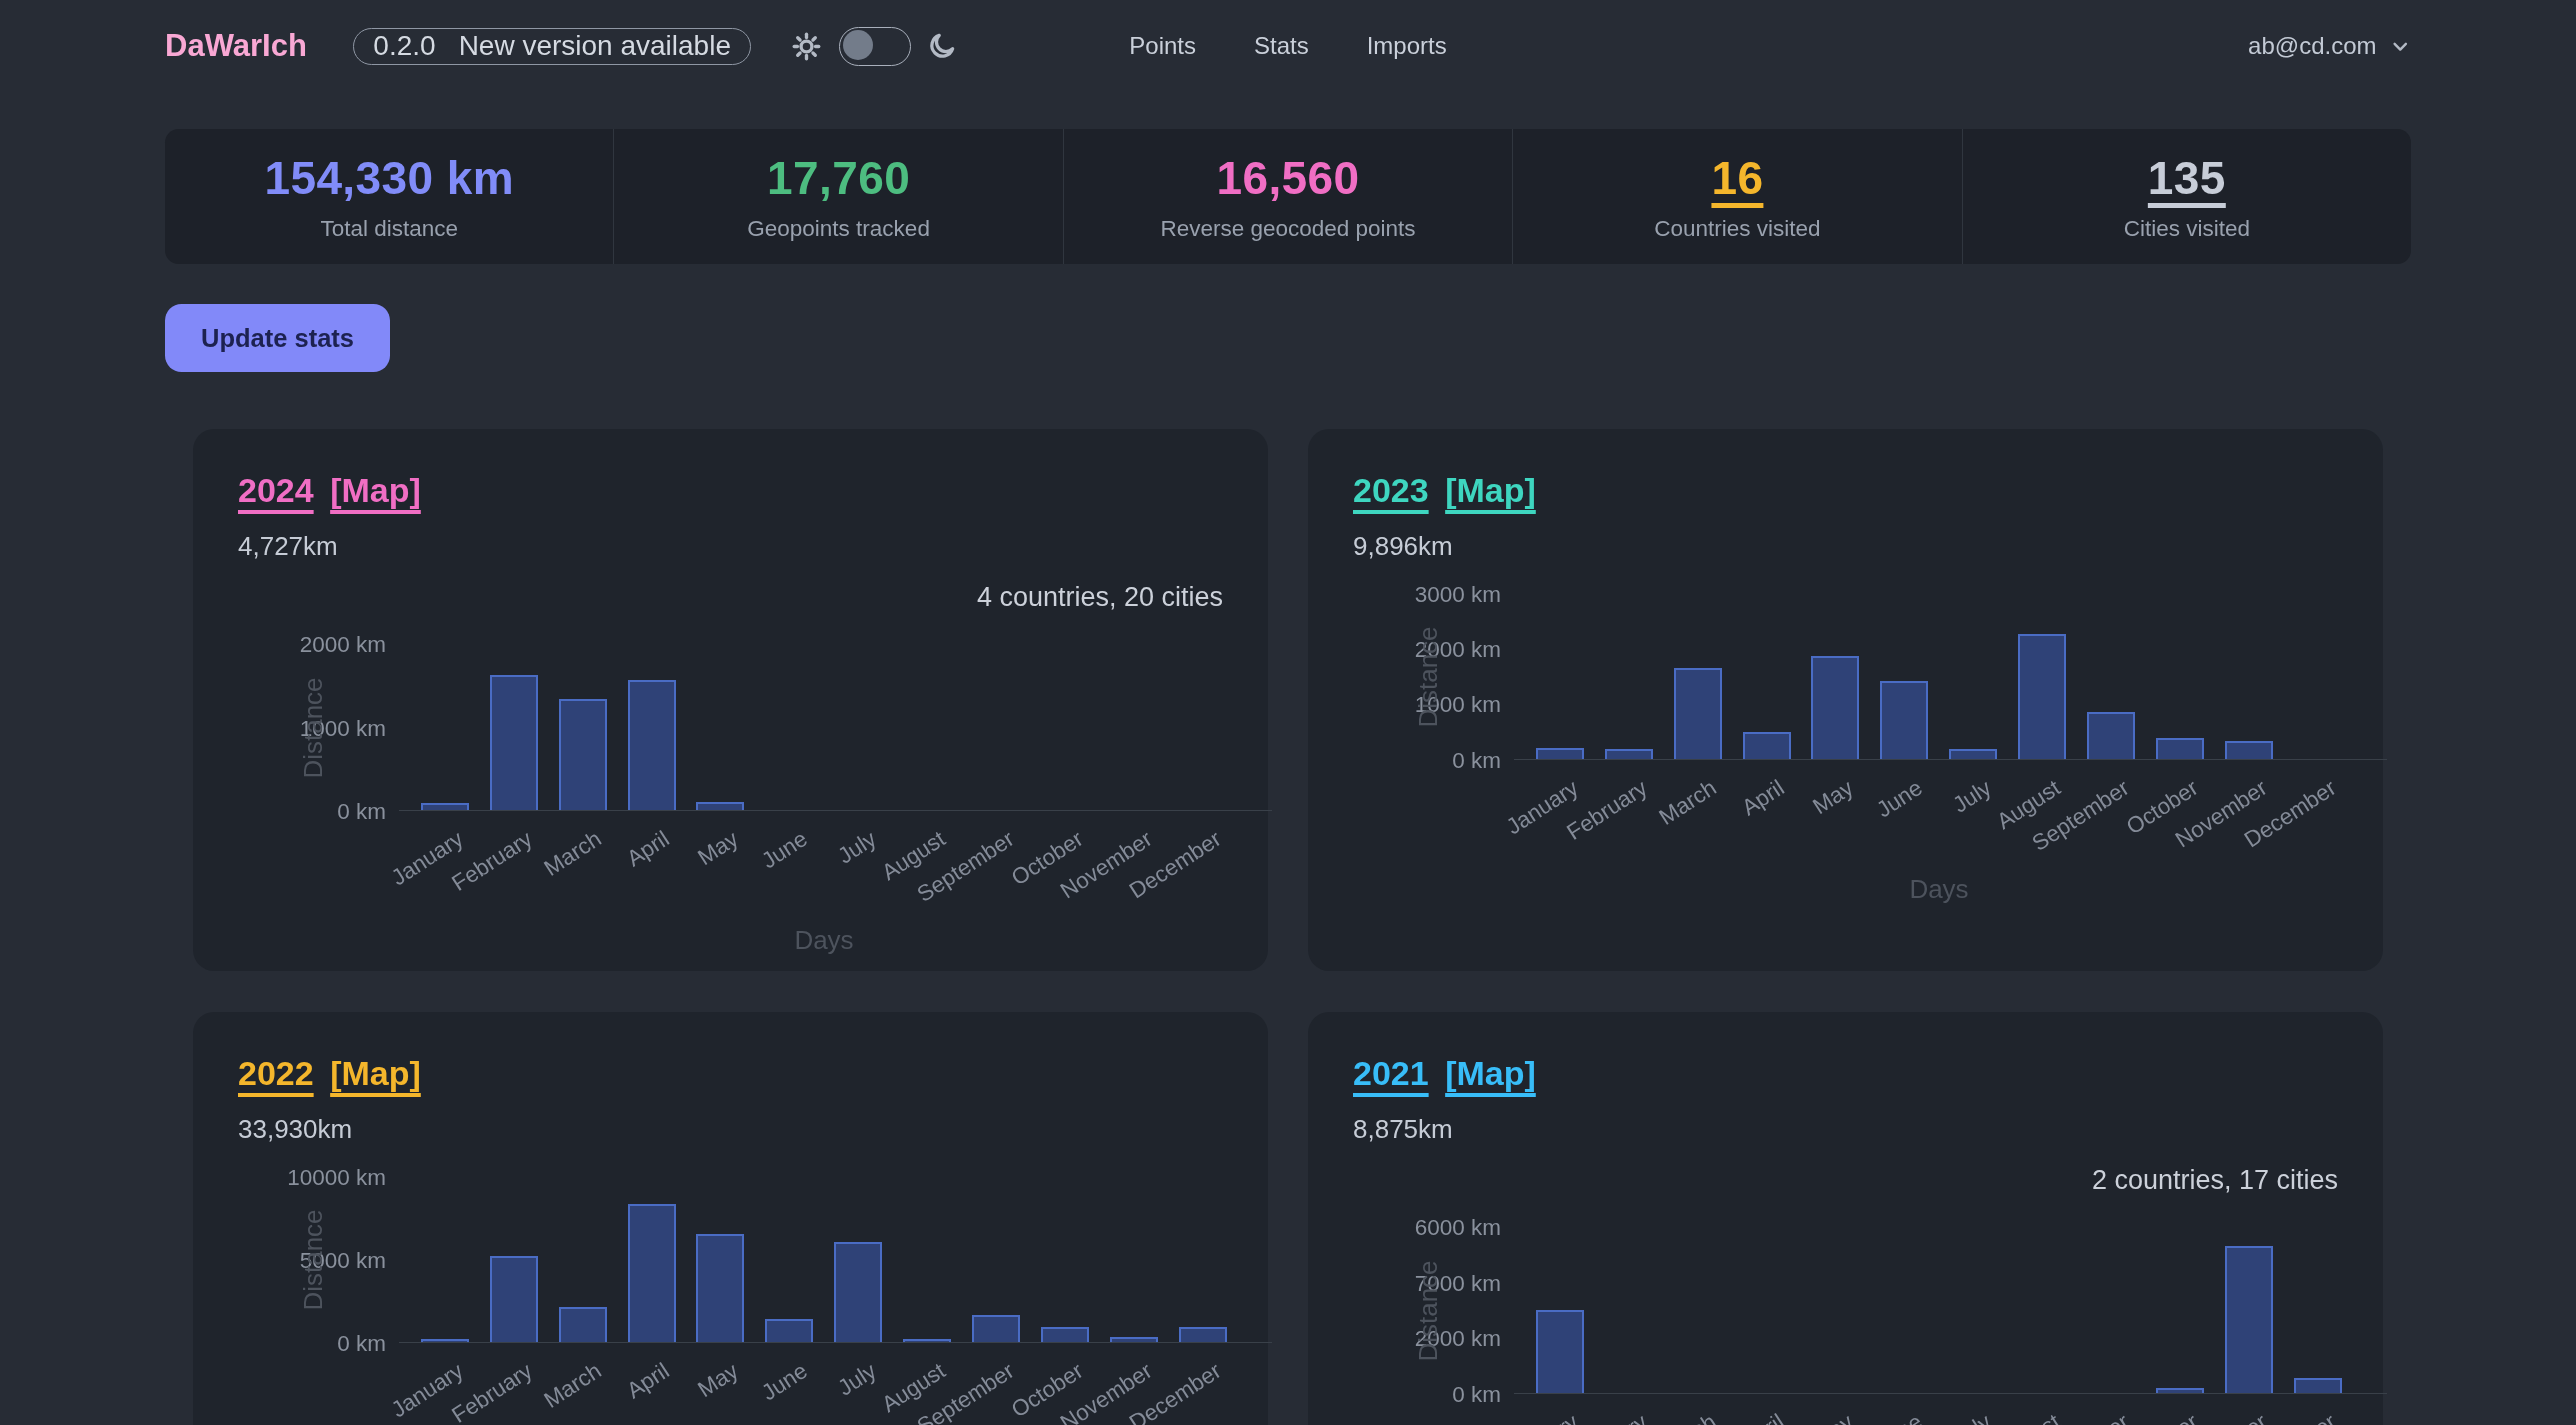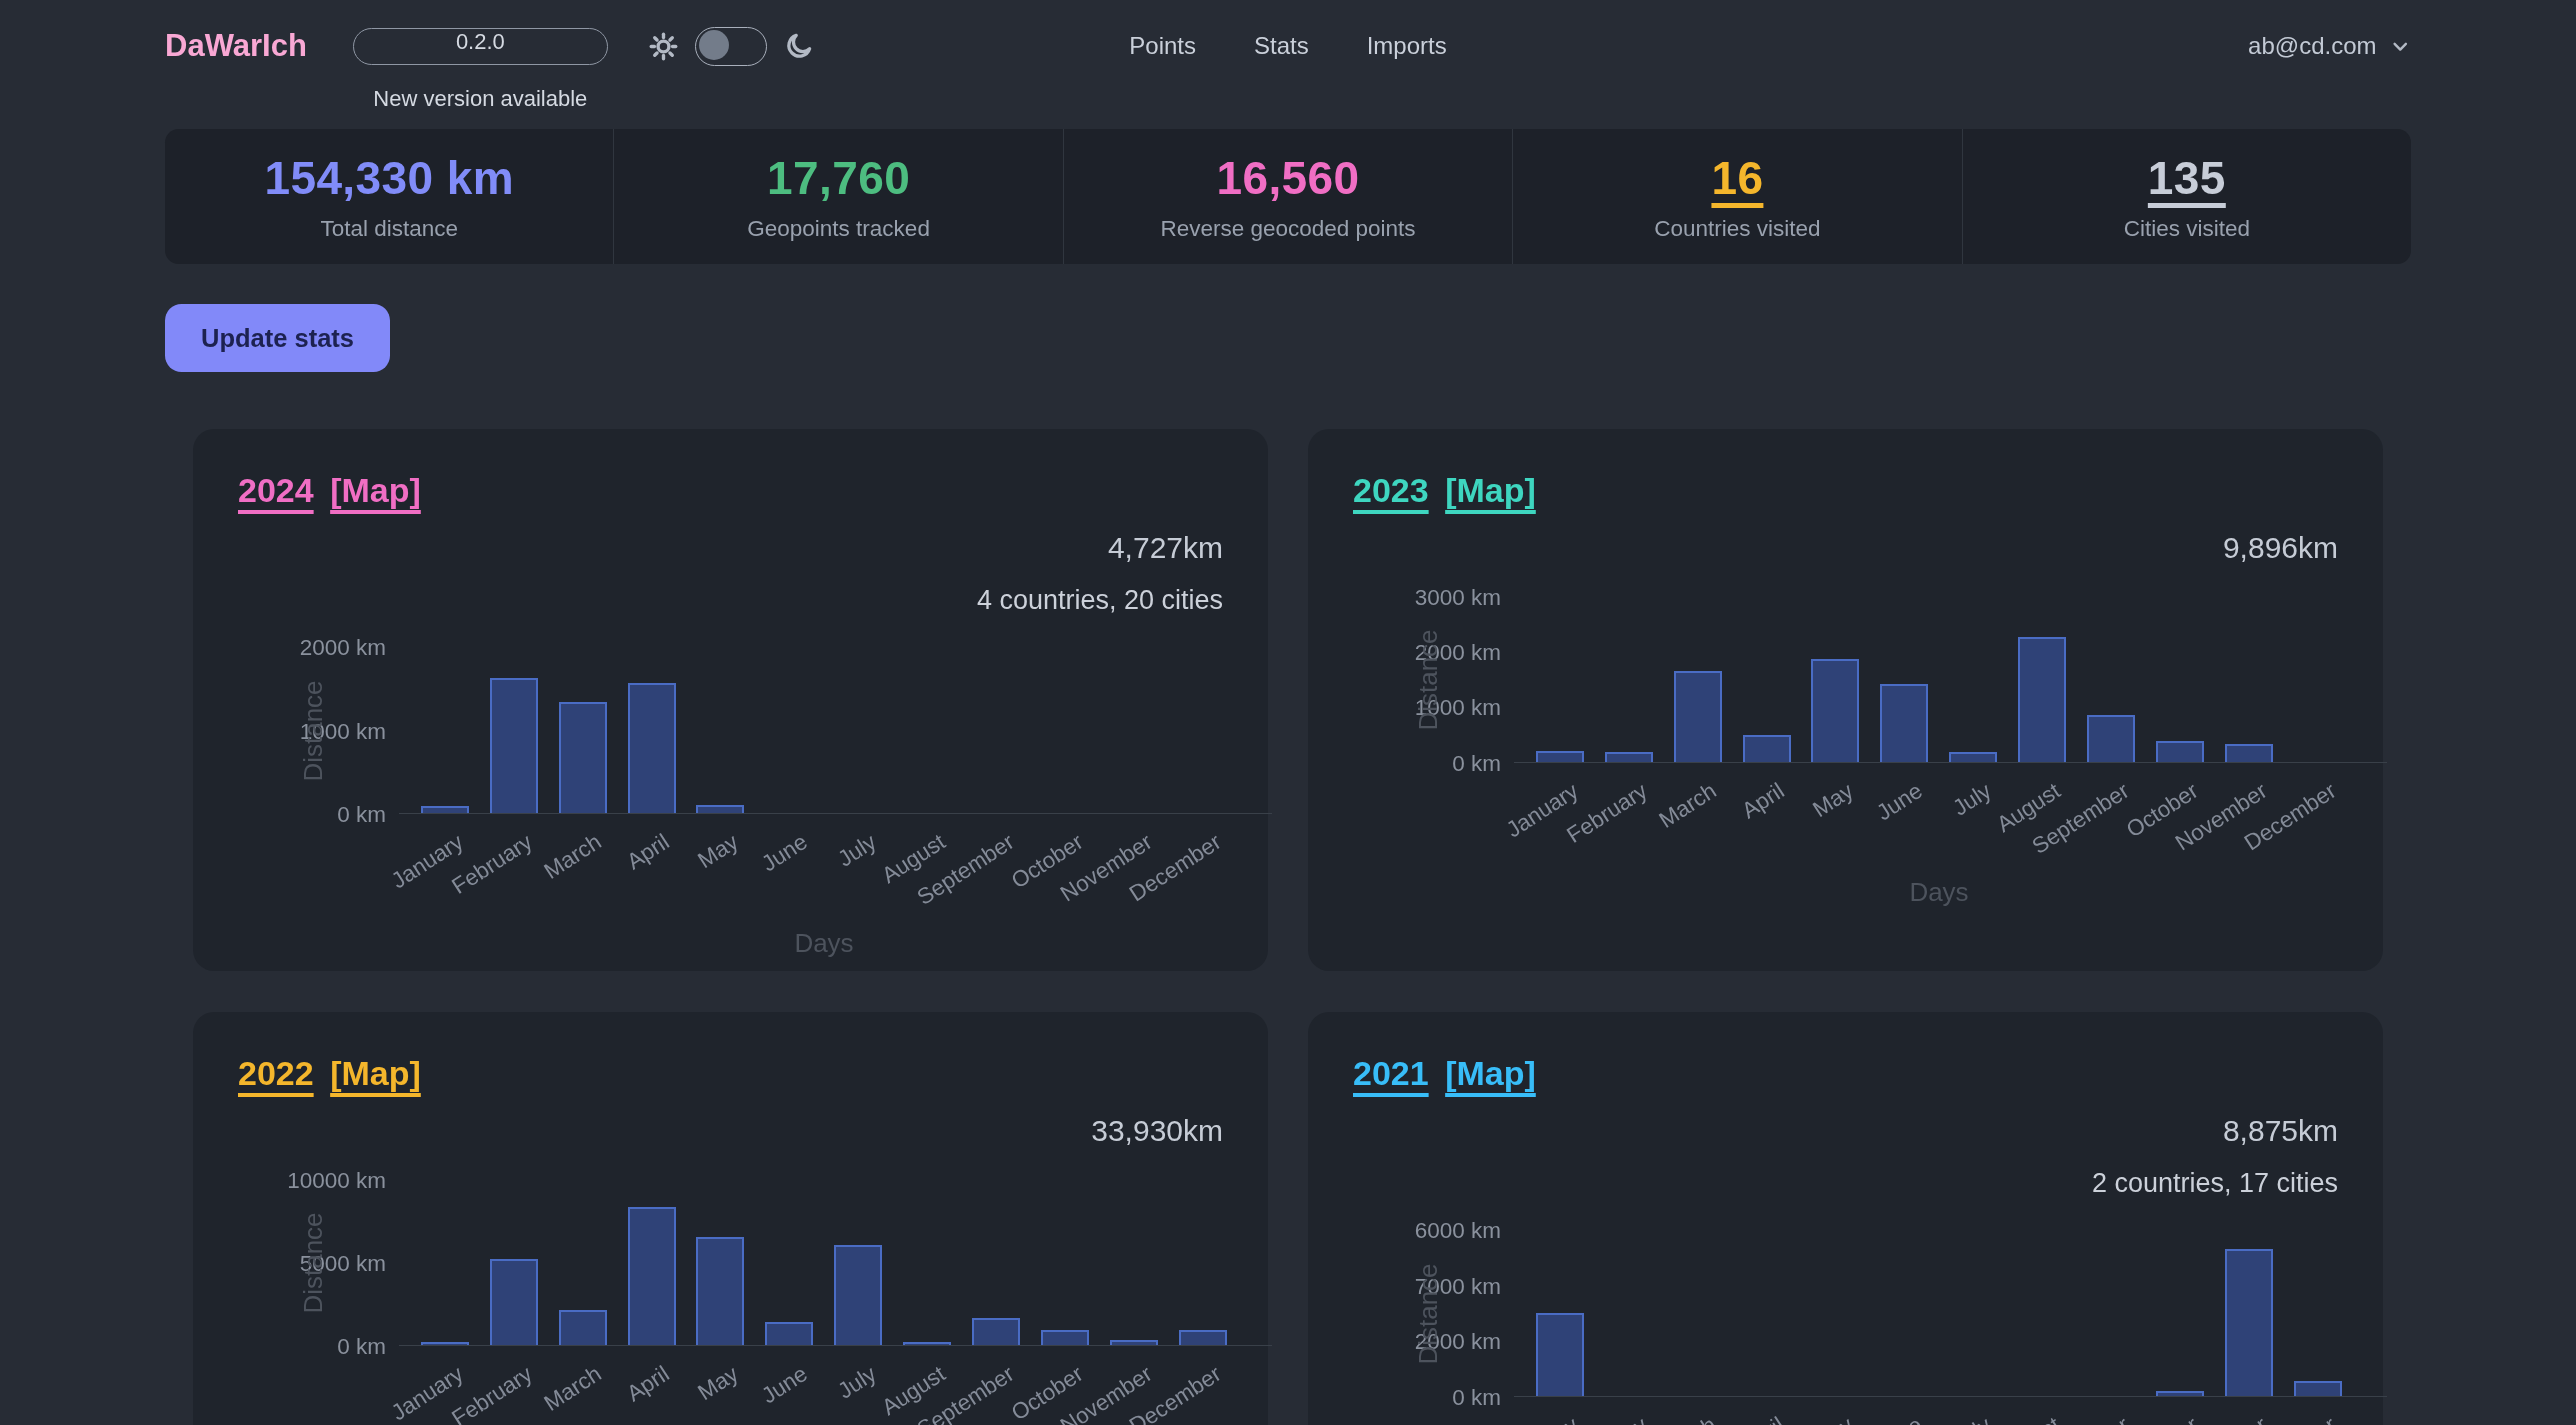--- a/index.html
+++ b/index.html
@@ -19,26 +19,25 @@
     position: relative;
   }
   .logo { font-size: 31px; font-weight: 700; color: #f9a8d4; }
   .version-badge {
     margin-left: 46px;
     border: 1.5px solid #8f97a4;
     border-radius: 21px;
     height: 37px;
     display: flex; align-items: center;
     padding: 0 19.5px;
-    font-size: 22px;
+    font-size: 28px;
     color: #d5dae2;
     cursor: pointer;
-    gap: 31px;
+    gap: 23px;
     white-space: nowrap;
-    flex-direction: column;
   }
   .theme-controls { display: flex; align-items: center; margin-left: 40px; gap: 16.5px; }
   .icon-stroke { stroke: #b3bac5; fill: none; stroke-width: 2.6; stroke-linecap: round; stroke-linejoin: round; }
   .toggle {
     width: 72px; height: 39px;
     border: 1.9px solid #a9b0bc;
     border-radius: 19.5px;
     position: relative;
     cursor: pointer;
   }
@@ -107,21 +106,21 @@
     padding: 42px 45px;
     position: relative;
   }
   .card-title { display: flex; gap: 16.5px; font-size: 34px; font-weight: 800; }
   .card-title a {
     text-decoration: underline;
     text-underline-offset: 7.5px;
     text-decoration-thickness: 3.7px;
     cursor: pointer;
   }
-  .card-distance { margin-top: 21px; font-size: 30px; color: #c6ccd6; text-align: right; }
+  .card-distance { margin-top: 21px; font-size: 26px; color: #c6ccd6; }
   .card-summary { margin-top: 19.5px; text-align: right; font-size: 27px; color: #ccd1da; }
 
   .chart { position: relative; height: 315px; margin-top: 6px; }
   .plot {
     position: absolute; left: 161px; top: 26px;
     width: 873px; height: 166px;
     border-bottom: 1.5px solid #394049;
   }
   .bar {
     position: absolute; bottom: 0;

